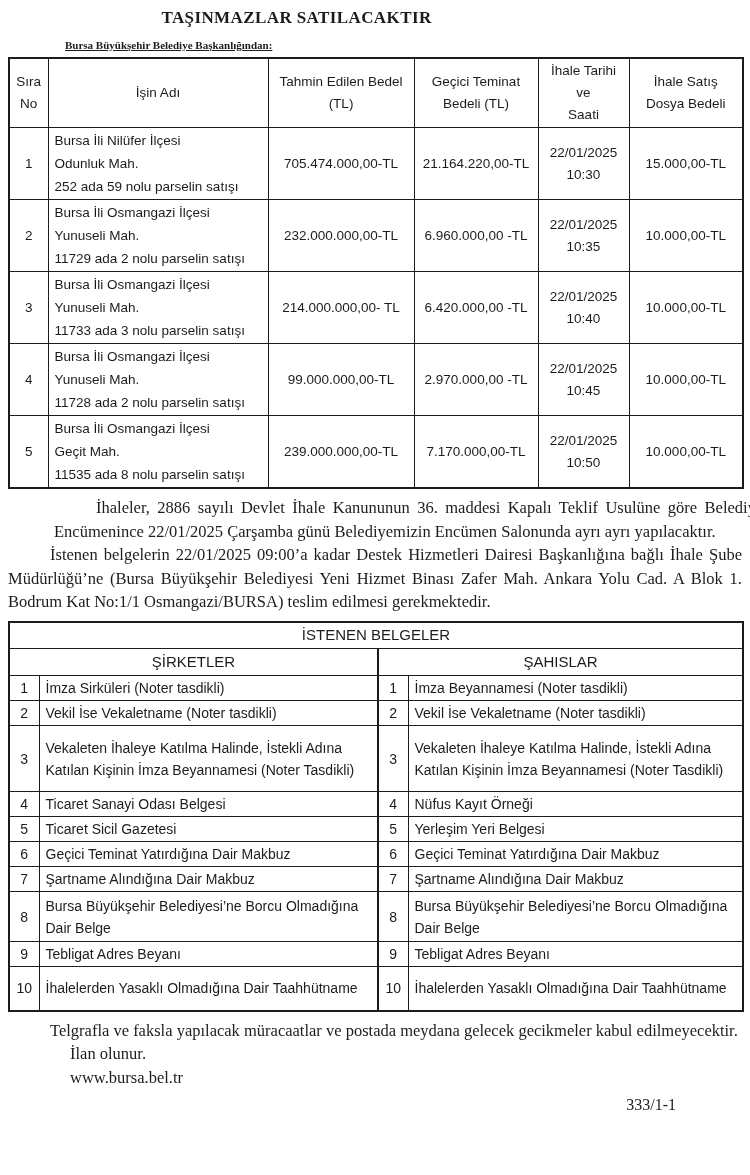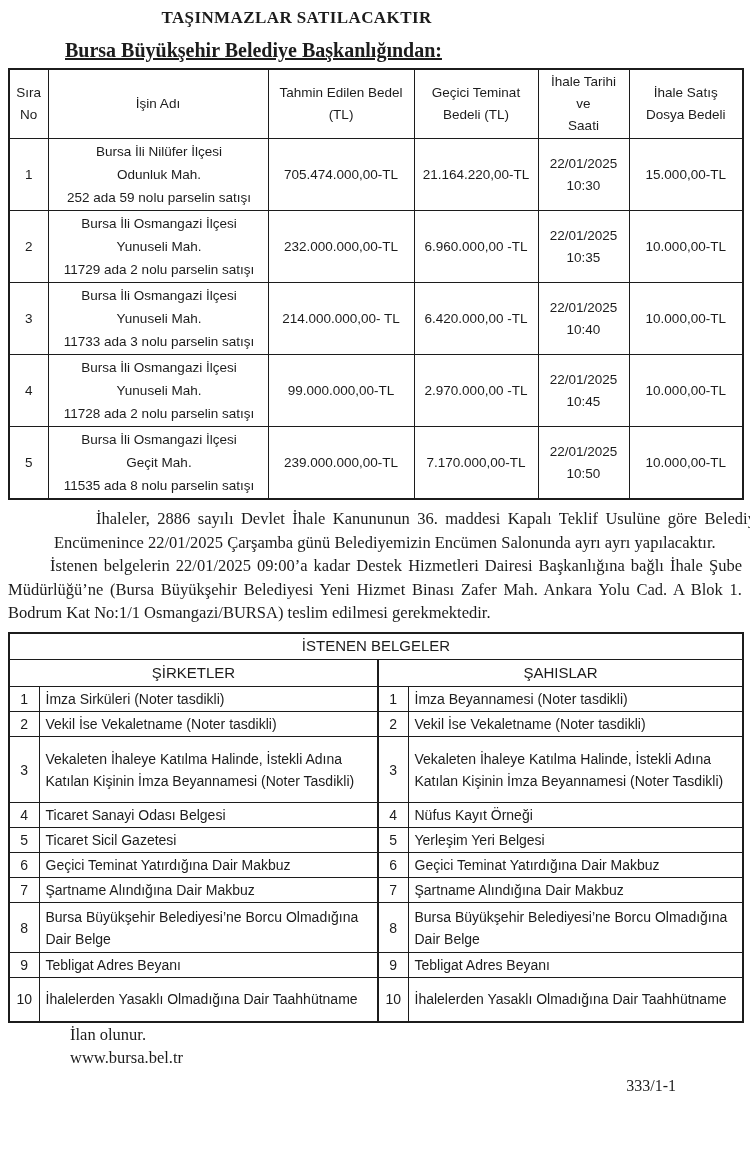--- a/index.html
+++ b/index.html
@@ -16,37 +16,37 @@
   .doc-title {
     text-align: center;
     font-weight: bold;
     font-size: 17px;
     letter-spacing: 0.4px;
     margin-top: 2px;
   }
   .subtitle {
     margin: 11px 0 6px 57px;
     font-weight: bold;
-    font-size: 20px;
+    font-size: 11px;
     text-decoration: underline;
   }
 
   table { border-collapse: collapse; width: 734px; table-layout: fixed; padding-left: 28px; }
   .t1, .t2 { border: 2px solid #1c1c1c; }
   .t1 th, .t1 td, .t2 th, .t2 td {
     border: 1.5px solid #1c1c1c;
     font-family: "Liberation Sans", sans-serif;
     font-weight: normal;
     font-size: 13.5px;
     padding: 1px 4px;
     overflow: hidden;
   }
   .t1 th { text-align: center; vertical-align: middle; white-space: pre-line; line-height: 22px; }
   .t1 td.num  { text-align: center; vertical-align: middle; }
-  .t1 td.work { text-align: center; vertical-align: middle; white-space: pre-line; line-height: 23px; padding-left: 6px; }
+  .t1 td.work { text-align: left; vertical-align: middle; white-space: pre-line; line-height: 23px; padding-left: 6px; }
   .t1 td.money, .t1 td.date { text-align: center; vertical-align: middle; white-space: pre-line; line-height: 22px; }
 
   .c-sira   { width: 39px; }
   .c-isin   { width: 220px; }
   .c-tahmin { width: 146px; }
   .c-teminat{ width: 124px; }
   .c-tarih  { width: 91px;  }
   .c-dosya  { width: 114px; }
 
   .t2 { margin-top: 7px; }
@@ -249,17 +249,18 @@
       </tr>
       <tr style="height:44px;">
         <td class="no">10</td>
         <td class="item">İhalelerden Yasaklı Olmadığına Dair Taahhütname</td>
         <td class="no mid">10</td>
         <td class="item">İhalelerden Yasaklı Olmadığına Dair Taahhütname</td>
       </tr>
     </tbody>
   </table>
 
+  <p class="para footer-para">Telgrafla ve faksla yapılacak müracaatlar ve postada meydana gelecek gecikmeler kabul edilmeyecektir.</p>
   <p class="footer-line">İlan olunur.</p>
   <p class="footer-line">www.bursa.bel.tr</p>
   <div class="ref">333/1-1</div>
 
 </div>
 
 </body></html>

